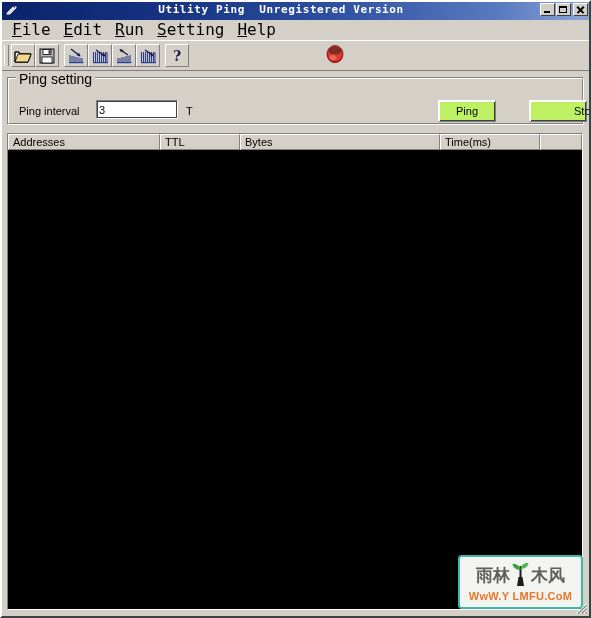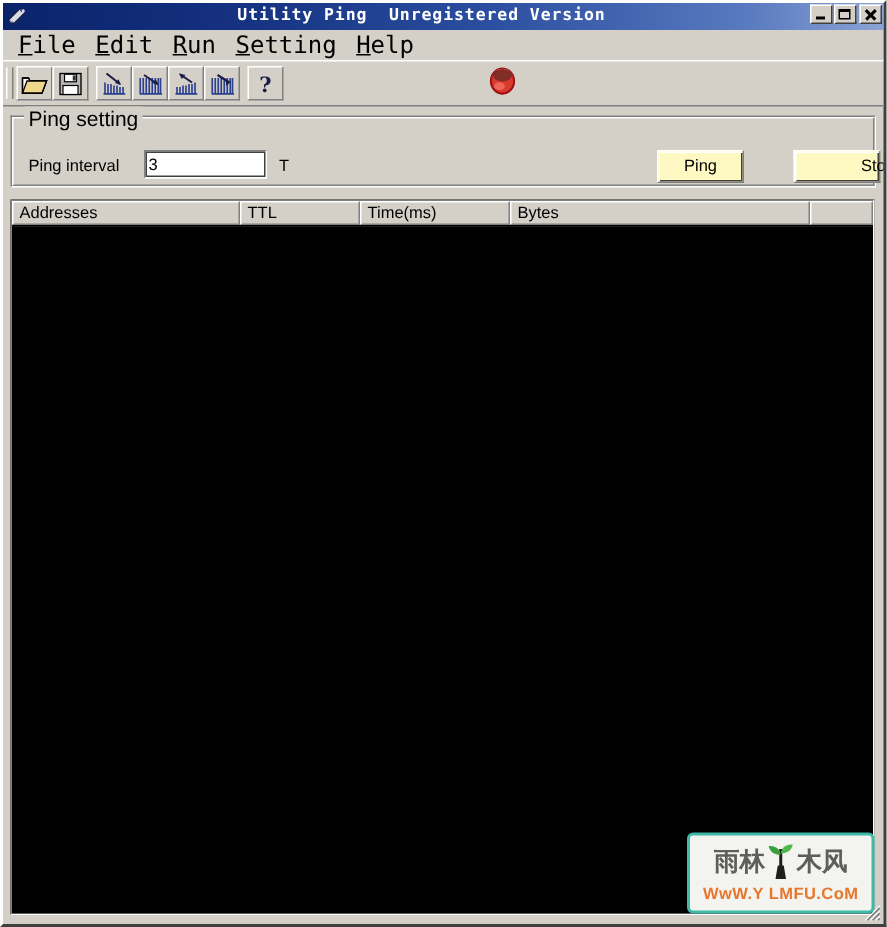--- a/index.html
+++ b/index.html
@@ -230,21 +230,21 @@
     left: 178px;
     top: 27px;
     font-size: 11px;
     color: #000;
   }
   .dlg-btn {
     position: absolute;
     top: 22px;
     width: 58px;
     height: 22px;
-    background: #fef9c3;
+    background: #bef264;
     border: 1px solid #808080;
     border-top-color: #ffffff;
     border-left-color: #ffffff;
     box-shadow: inset 1px 1px 0 #ffffff, inset -1px -1px 0 #404040;
     font-size: 11px;
     font-family: "Liberation Sans", sans-serif;
     color: #000;
     box-sizing: border-box;
     padding: 0;
     cursor: default;
@@ -500,22 +500,22 @@
     <span id="ping-unit-label">T</span>
 
     <button class="dlg-btn" id="btn-ping">Ping</button>
     <button class="dlg-btn" id="btn-stop">Stop</button>
   </div>
 
   <div id="list-view">
     <div id="list-header">
       <div class="col-header" style="width:152px">Addresses</div>
       <div class="col-header" style="width:80px">TTL</div>
+      <div class="col-header" style="width:200px">Bytes</div>
       <div class="col-header" style="width:100px">Time(ms)</div>
-      <div class="col-header" style="width:200px">Bytes</div>
       <div class="col-header" style="width:42px"></div>
     </div>
     <div id="list-body"></div>
   </div>
 
   <div id="watermark">
     <div id="wm-logo-row">
       <span class="wm-cjk">雨林</span>
       <span id="wm-sprout">
         <svg width="19" height="26" viewBox="0 0 19 26">

